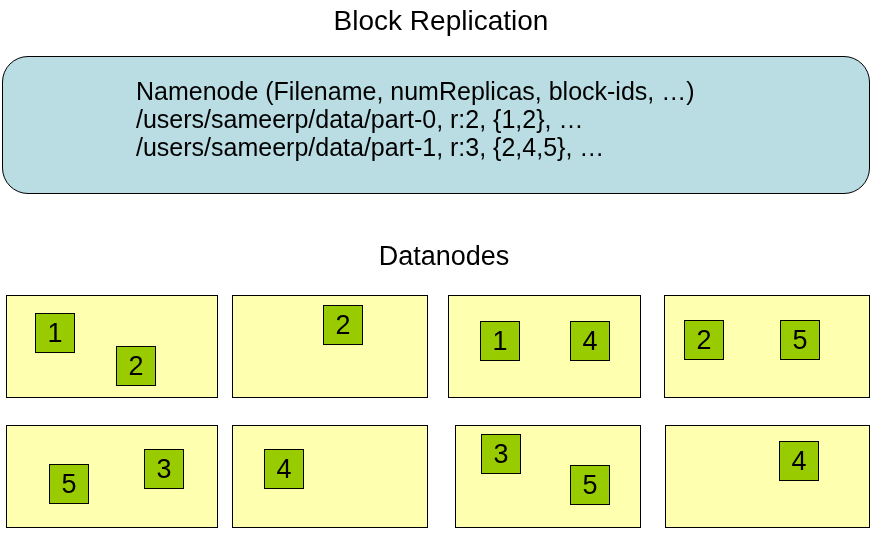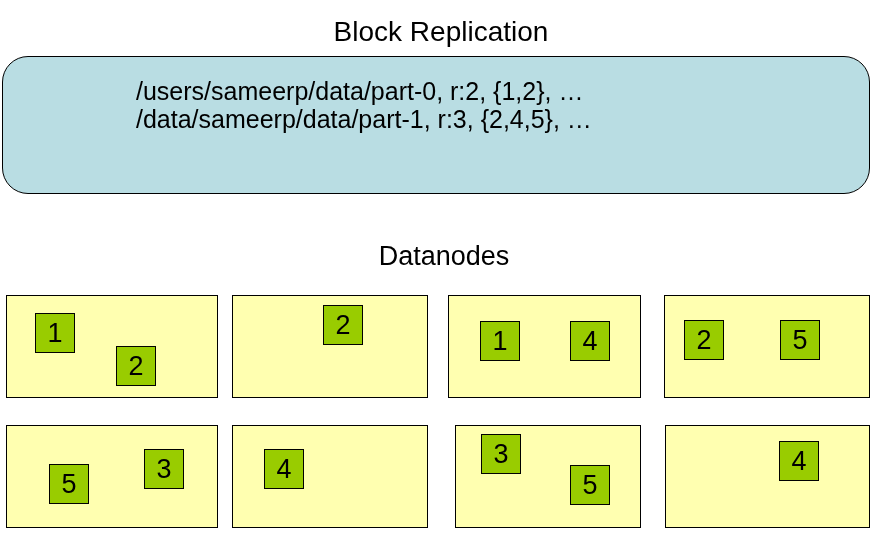--- a/index.html
+++ b/index.html
@@ -6,21 +6,21 @@
   html, body { width: 874px; height: 536px; }
   body {
     position: relative;
     background: #ffffff;
     font-family: "Liberation Sans", "DejaVu Sans", sans-serif;
     color: #000000;
     overflow: hidden;
   }
   .slide-title {
     position: absolute;
-    top: 16px; left: 0;
+    top: 5px; left: 0;
     width: 100%;
     text-align: center;
     font-size: 28px;
     line-height: 32px;
     padding-left: 8px;
   }
   .namenode-box {
     position: absolute;
     left: 2px; top: 56px;
     width: 868px; height: 138px;
@@ -61,22 +61,23 @@
     line-height: 27px;
   }
 </style>
 </head>
 <body>
 
 <div class="slide-title">Block Replication</div>
 
 <div class="namenode-box">
   <div class="namenode-text">
+    <div>Namenode (Filename, numReplicas, block-ids, …)</div>
     <div>/users/sameerp/data/part-0, r:2, {1,2}, …</div>
-    <div>/data/sameerp/data/part-1, r:3, {2,4,5}, …</div>
+    <div>/users/sameerp/data/part-1, r:3, {2,4,5}, …</div>
   </div>
 </div>
 
 <div class="datanodes-heading">Datanodes</div>
 
 <div class="nodes-layer">
     <div class="datanode" style="left: 6px; top: 295px; width: 212px; height: 103px;">
       <div class="block" style="left: 28px; top: 17px; width: 40px; height: 40px;">1</div>
       <div class="block" style="left: 109px; top: 50px; width: 40px; height: 40px;">2</div>
     </div>

